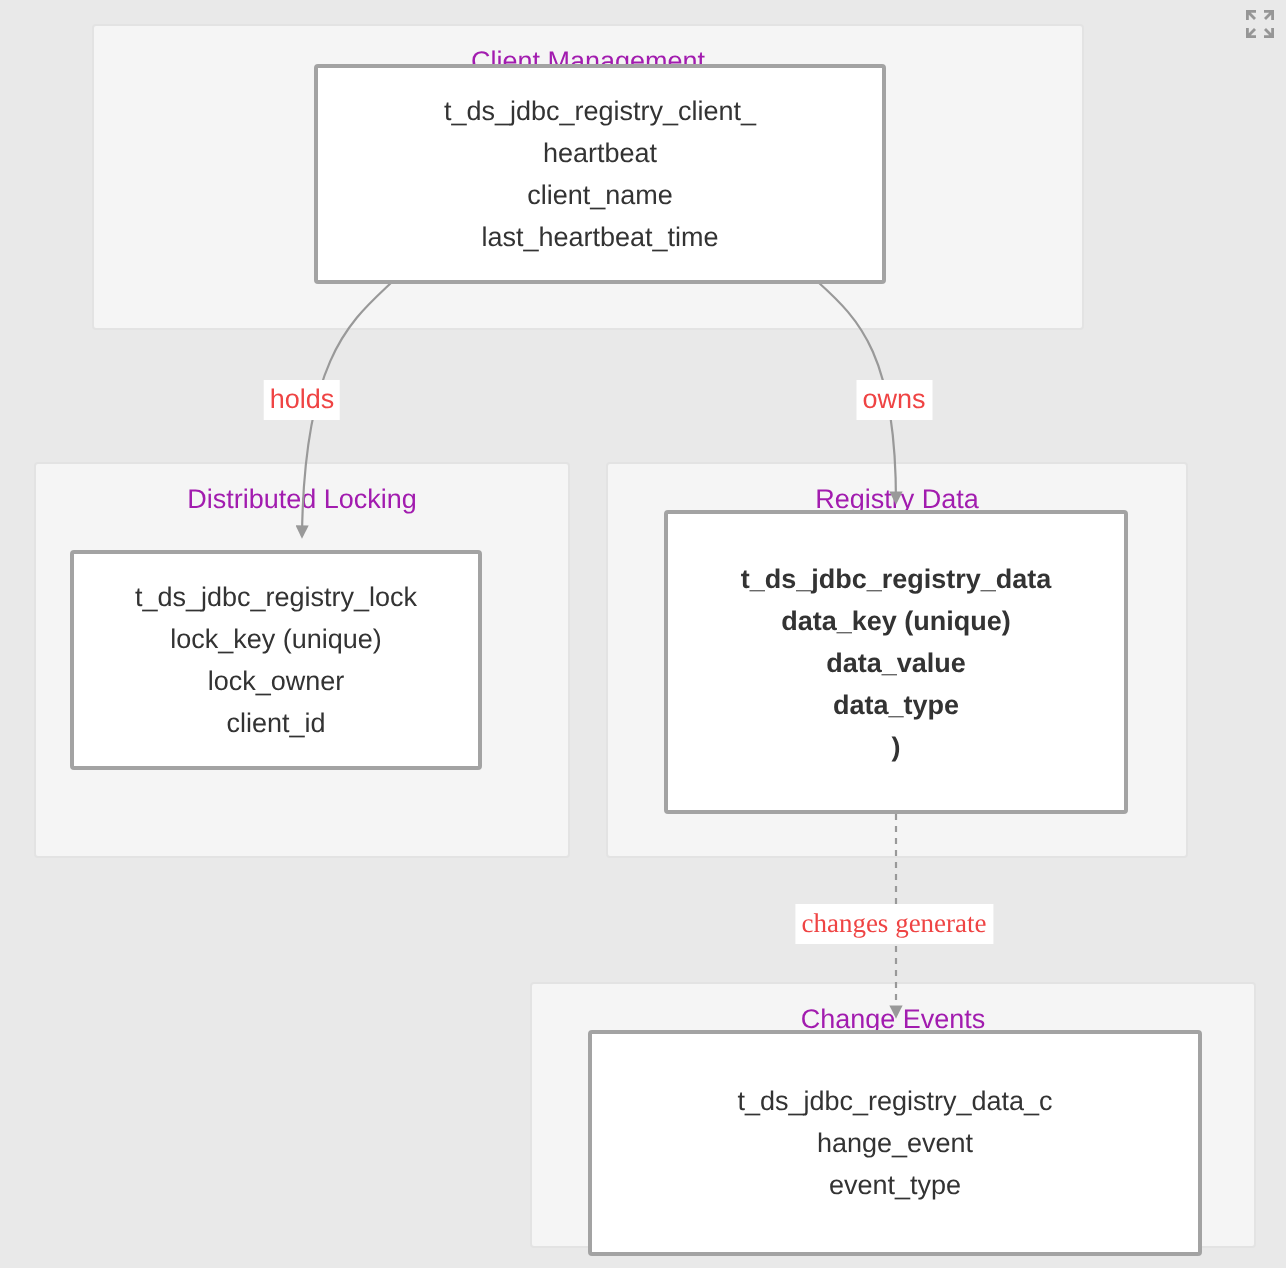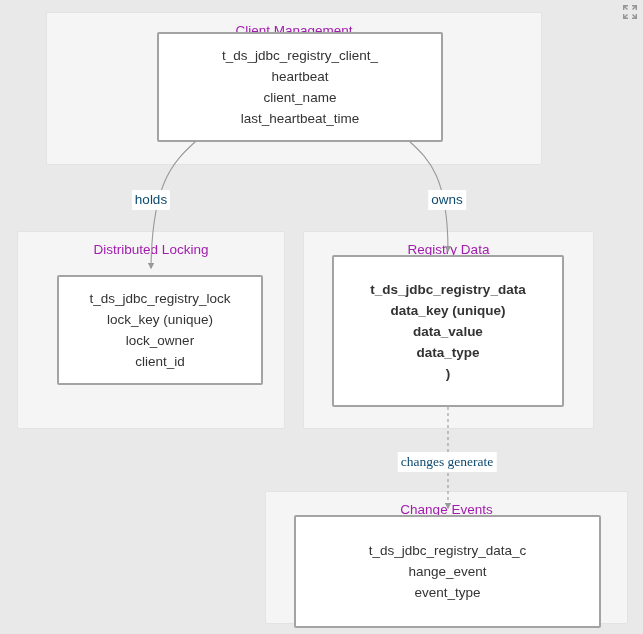--- a/index.html
+++ b/index.html
@@ -89,21 +89,21 @@
     z-index: 5;
     pointer-events: none;
   }
 
   
   .edge-label {
     position: absolute;
     background: #ffffff;
     font-size: 13.5px;
     line-height: 18px;
-    color: #0c4a6e;
+    color: #ef4444;
     padding: 1px 3px;
     white-space: nowrap;
     z-index: 12;
     transform: translate(-50%, -50%);
   }
 </style>
 </head>
 <body>
 
 <div id="diagram-canvas">
@@ -142,21 +142,21 @@
   <div class="node" style="left:157px; top:32px; width:286px; height:110px;">
     <div class="node-line">t_ds_jdbc_registry_client_</div>
     <div class="node-line">heartbeat</div>
     <div class="node-line">client_name</div>
     <div class="node-line">last_heartbeat_time</div>
   </div>
 
   <div class="cluster" style="left:17px; top:231px; width:268px; height:198px;">
     <div class="cluster-title">Distributed Locking</div>
   </div>
-  <div class="node" style="left:57px; top:275px; width:206px; height:110px;">
+  <div class="node" style="left:35px; top:275px; width:206px; height:110px;">
     <div class="node-line">t_ds_jdbc_registry_lock</div>
     <div class="node-line">lock_key (unique)</div>
     <div class="node-line">lock_owner</div>
     <div class="node-line">client_id</div>
   </div>
 
   <div class="cluster" style="left:303px; top:231px; width:291px; height:198px;">
     <div class="cluster-title">Registry Data</div>
   </div>
   <div class="node" style="left:332px; top:255px; width:232px; height:152px;font-weight:bold;">

